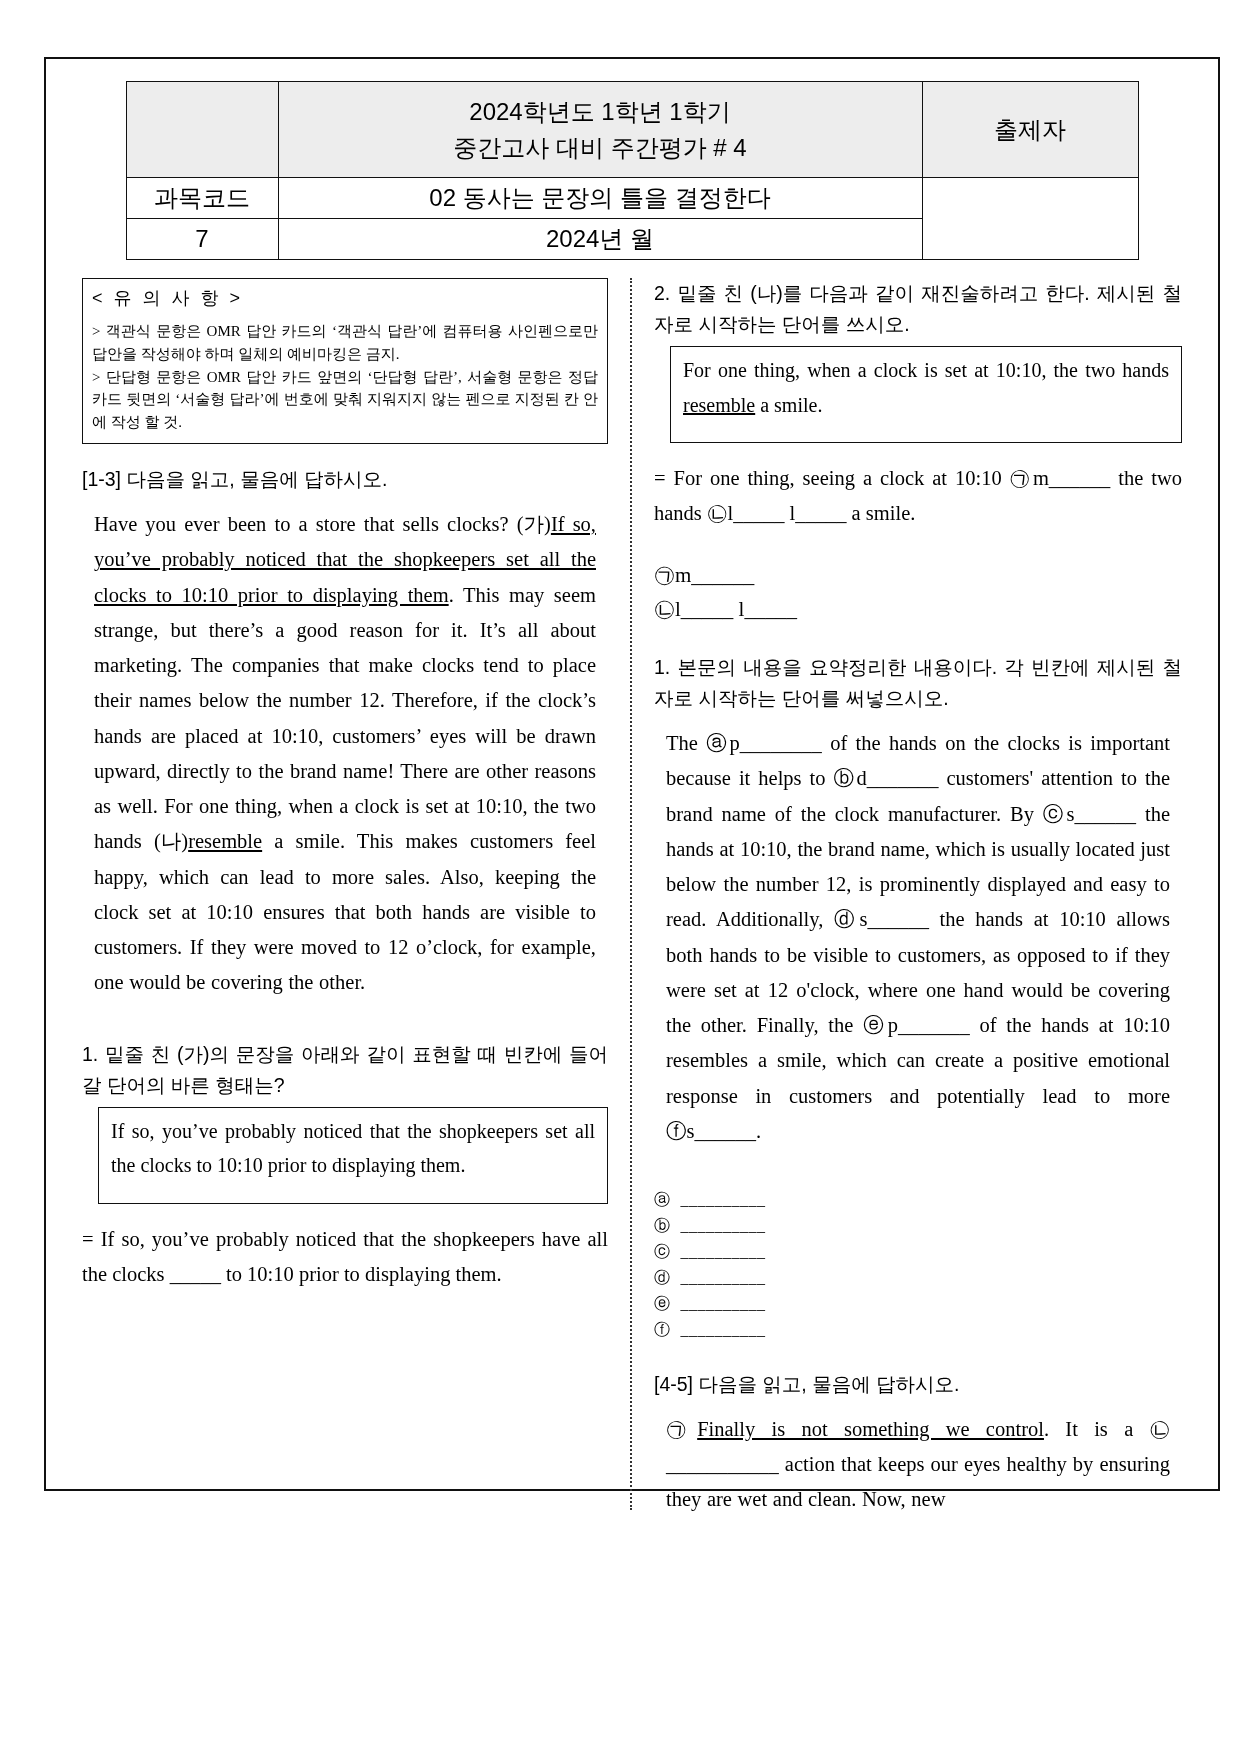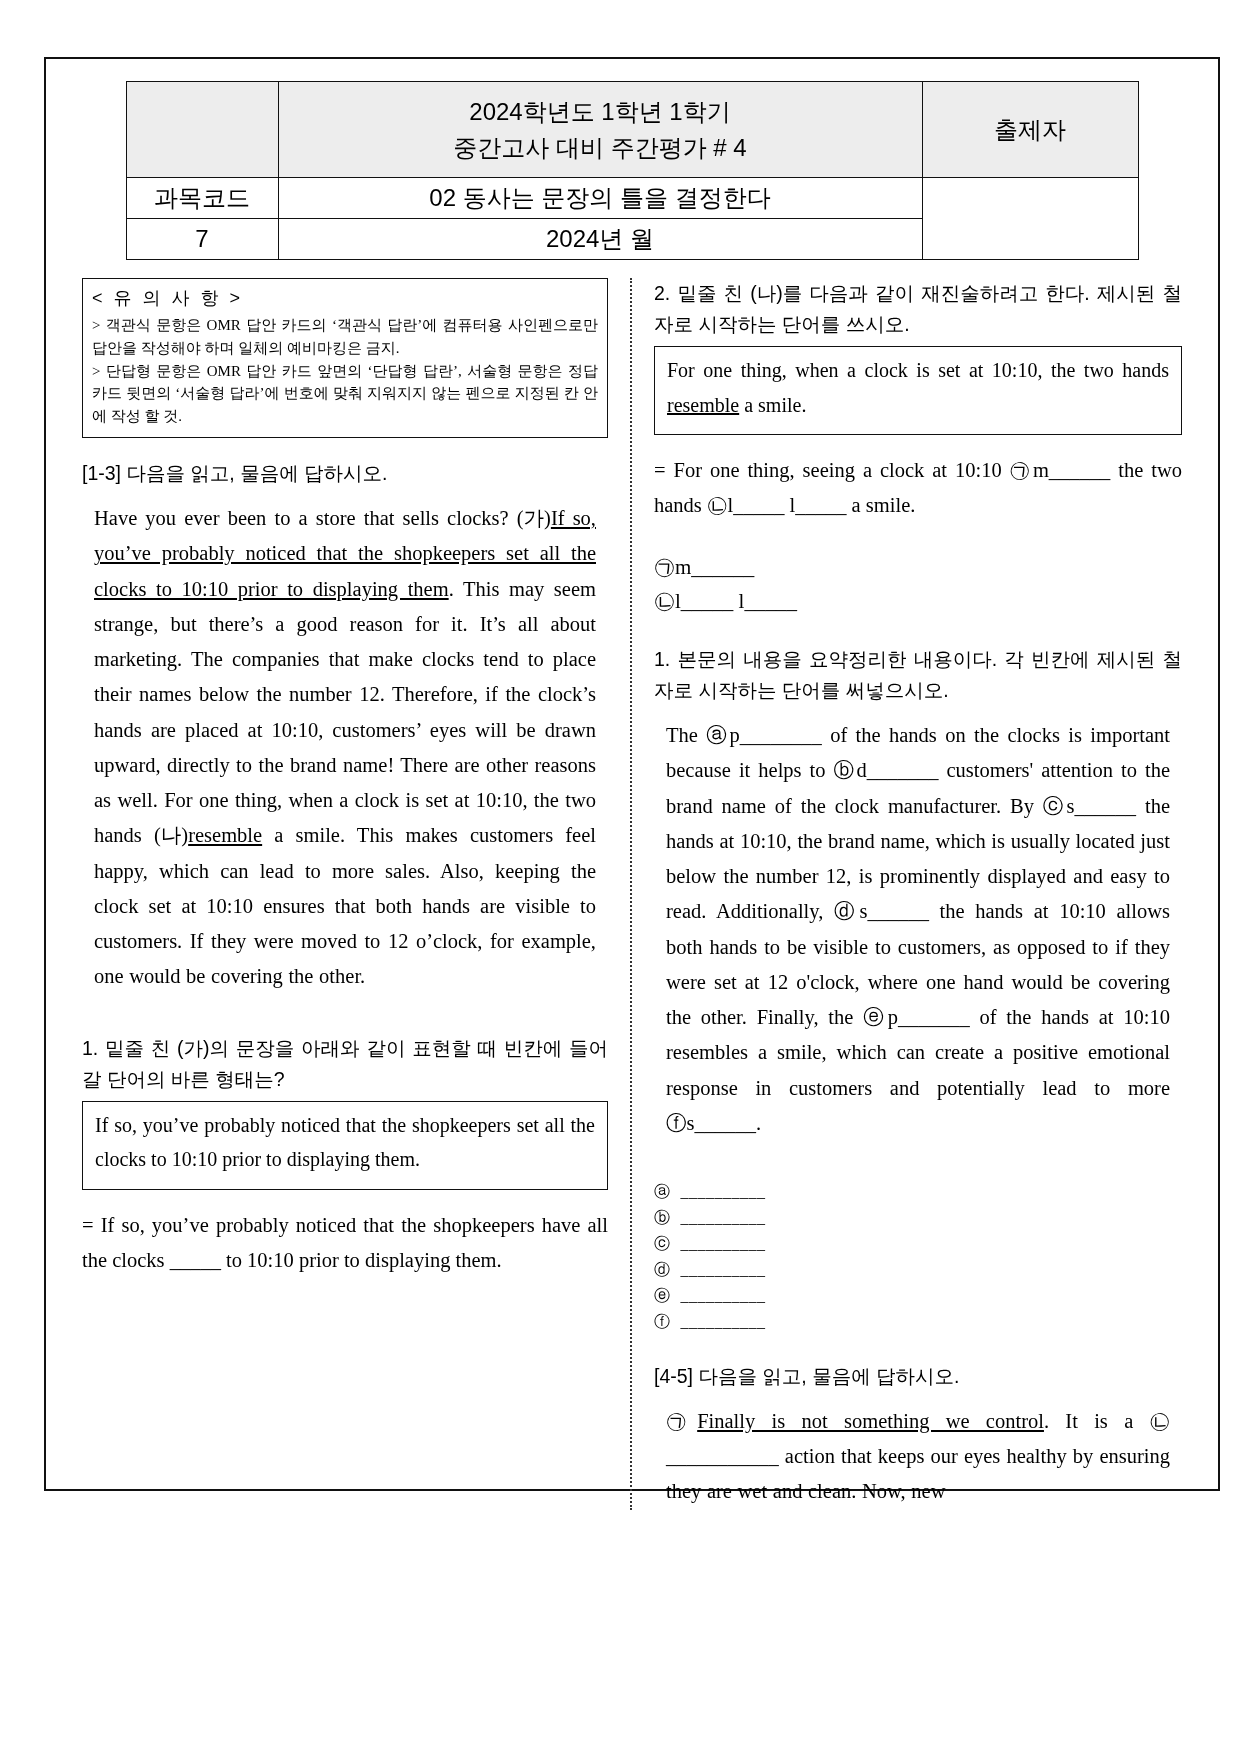--- a/index.html
+++ b/index.html
@@ -61,21 +61,21 @@
   
   .notice-box {
     border: 1px solid #111111;
     padding: 7px 9px 9px 9px;
     margin-bottom: 20px;
   }
   .notice-title {
     font-family: "Liberation Sans", "DejaVu Sans", sans-serif;
     font-size: 18px;
     letter-spacing: 3px;
-    margin-bottom: 4px;
+    margin-bottom: 10px;
   }
   .notice-line {
     font-family: Liberation Serif, serif;
     font-size: 15px;
     line-height: 1.52;
     text-align: justify;
     text-justify: inter-word;
     margin: 0;
   }
 
@@ -96,22 +96,22 @@
     margin: 12px;
     word-spacing: 0.5px;
   }
   .u { text-decoration: underline; }
   .spacer-sm { height: 14px; }
   .spacer-md { height: 26px; }
 
   
   .example-box {
     border: 1px solid #111111;
-    padding: 6px 12px 12px 12px;
-    margin: 6px 0 4px 0;
+    padding: 6px 12px 20px 12px;
+    margin: 6px 0 4px 16px;
   }
   .example-box p {
     margin: 0;
     font-size: 20px;
     line-height: 1.72;
     text-align: justify;
     text-justify: inter-word;
   }
 
   .eq-line {

